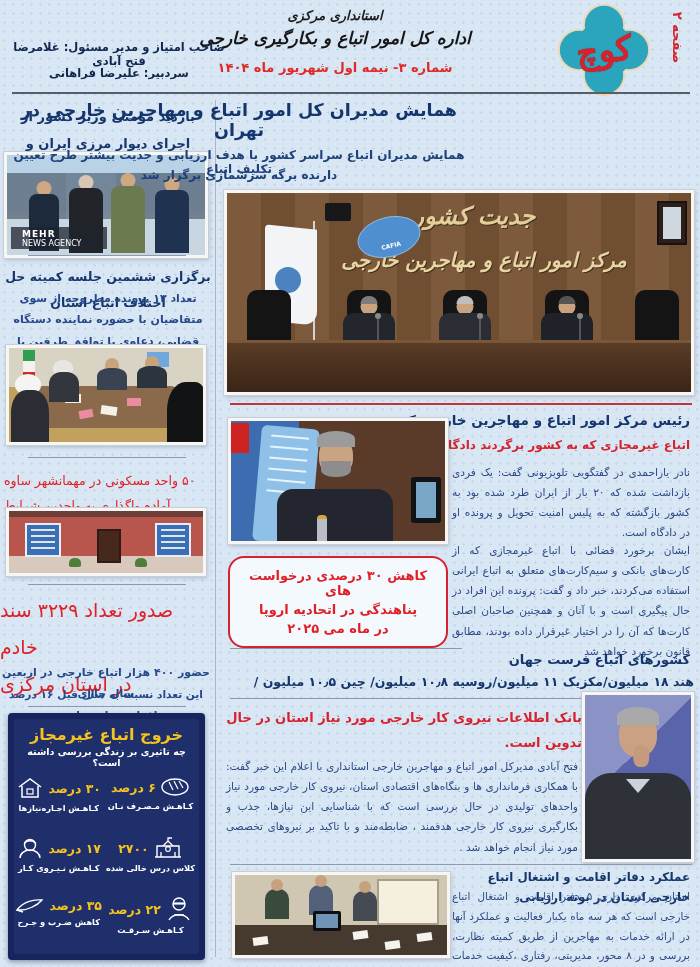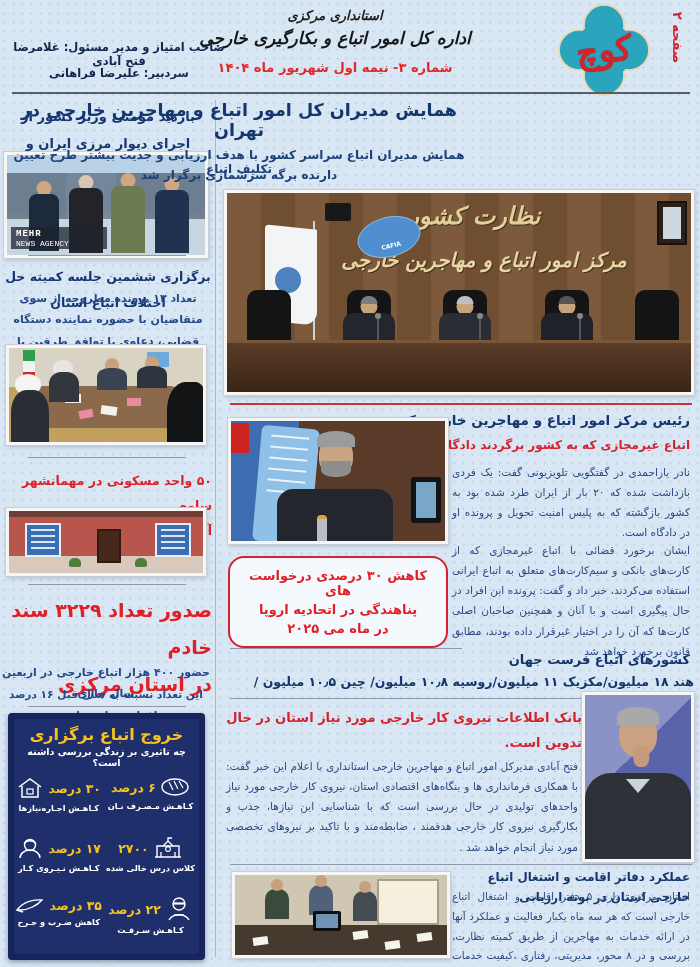--- a/index.html
+++ b/index.html
@@ -64,21 +64,21 @@
   .person .head { position:absolute; top:0; left:50%; transform:translateX(-50%); width:17px; height:17px; background:#c9a27e; border-radius:50%; }
   .person .hair { position:absolute; top:-2px; left:50%; transform:translateX(-50%); width:17px; height:8px; background:#7d7d7d; border-radius:8px 8px 0 0; }
   .person .body { position:absolute; top:15px; left:0; width:52px; height:31px; background:#23262c; border-radius:10px 10px 0 0; }
   .mic { position:absolute; width:2px; height:22px; background:#555; }
   .mic::after { content:""; position:absolute; top:-5px; left:-2px; width:6px; height:6px; background:#888; border-radius:50%; }
 
   .p-visit { background:linear-gradient(#b9d2e6 0 58%, #c8d6e2 58% 100%); }
   .p-visit .crowd { position:absolute; top:18px; left:0; right:0; height:46px;
      background:linear-gradient(90deg,#2e3a49 0 30%, #3c4a5c 30% 55%, #2e3a49 55% 100%); opacity:.55; }
   .p-visit .mehr { position:absolute; left:4px; bottom:6px; width:96px; height:22px; background:rgba(30,35,45,.75);
-     color:#fff; font-size:8px; display:flex; flex-direction:column; justify-content:center; padding:0 5px; direction:ltr;font-family:Liberation Mono, monospace; }
+     color:#fff; font-size:8px; display:flex; flex-direction:column; justify-content:center; padding:0 11px; direction:ltr; }
   .p-visit .mehr b { font-size:9px; letter-spacing:1px; }
   .fig { position:absolute; }
   .fig .head { position:absolute; top:0; left:50%; transform:translateX(-50%); width:15px; height:15px; background:#cfa781; border-radius:50%; }
   .fig .body { position:absolute; top:13px; left:0; right:0; bottom:0; border-radius:8px 8px 0 0; }
 
   .p-meet { background:linear-gradient(#d9d3c4 0 42%, #c2a05e 42% 100%); }
   .p-meet .unflag { position:absolute; top:4px; right:34px; width:22px; height:15px; background:#6fa8dc; }
   .p-meet .irflag { position:absolute; top:2px; left:14px; width:12px; height:34px;
      background:linear-gradient(#2e9e4f 0 33%, #f2f2f2 33% 66%, #cf2b2b 66% 100%); }
   .p-meet .tbl { position:absolute; top:38px; left:28px; width:140px; height:42px; background:#8a6a4a; border-radius:6px; }
@@ -117,21 +117,21 @@
   .p-office .desk { position:absolute; bottom:0; left:0; right:0; height:30px; background:#463a2e; }
   .p-office .mon { position:absolute; bottom:24px; left:78px; width:28px; height:20px; background:#0d0f12; border-radius:2px; }
   .p-office .mon::after { content:""; position:absolute; inset:3px; background:#6f93b5; }
   .p-office .pp { position:absolute; background:#f5f3ec; width:15px; height:8px; transform:rotate(-8deg); }
   .p-office .guy { position:absolute; width:24px; height:30px; border-radius:10px 10px 0 0; }
   .p-office .guy::before { content:""; position:absolute; top:-10px; left:50%; transform:translateX(-50%); width:12px; height:12px; background:#c7a07e; border-radius:50%; }
 
   
   .lc-title { position:absolute; font-weight:bold; font-size:13px; color:#16366d; text-align:center; line-height:2.1; }
   .lc-body { position:absolute; font-size:11px; color:#24488a; text-align:center; line-height:1.95; font-weight:bold; }
-  .big-red { position:absolute; color:#e01f26; font-weight:bold; text-align:right; }
+  .big-red { position:absolute; color:#e01f26; font-weight:normal; text-align:left; }
 
   .main-headline { position:absolute; top:100px; right:232px; left:10px; text-align:center;
      font-weight:bold; font-size:17.5px; color:#14366d; }
   .main-sub { position:absolute; right:232px; left:10px; text-align:center;
      font-weight:bold; font-size:12px; color:#1d4178; }
 
   .kicker { position:absolute; font-weight:bold; font-size:13.5px; color:#14366d; text-align:right; }
   .sec-red { position:absolute; font-weight:bold; font-size:12px; color:#d5232e; text-align:right; }
   .body-txt { position:absolute; font-size:10.6px; color:#2c4a86; line-height:1.9; text-align:justify; }
 
@@ -262,21 +262,21 @@
   <div class="big-red" style="top:592px; left:0; width:212px; font-size:19px; line-height:1.95;">
     <div>صدور تعداد ۳۲۲۹ سند خادم</div>
     <div>در استان مرکزی</div>
   </div>
   <div class="lc-body" style="top:662px; left:0; width:212px; font-size:11px;">حضور ۴۰۰ هزار اتباع خارجی در اربعین سال جاری</div>
   <div class="lc-body" style="top:684px; left:0; width:212px; font-size:10.6px;">این تعداد نسبت به سال قبل ۱۶ درصد افزایش داشته است</div>
   <div class="hline" style="top:706px; left:28px; width:158px;"></div>
 
   <div class="info-box">
     <div class="info-in">
-      <div class="info-title">خروج اتباع برگزاری</div>
+      <div class="info-title">خروج اتباع غیرمجاز</div>
       <div class="info-sub">چه تاثیری بر زندگی بررسی داشته است؟</div>
       <div class="grid">
 
         <div class="cell">
           <div class="top">
             <svg width="30" height="22" viewBox="0 0 30 22">
               <ellipse cx="15" cy="11" rx="13" ry="8" fill="none" stroke="#fff" stroke-width="1.4"></ellipse>
               <path d="M9 6 L13 14 M14 5 L18 13 M19 5 L23 12" stroke="#fff" stroke-width="1.2" fill="none"></path>
             </svg>
             <span class="val">۶ درصد</span>
@@ -346,21 +346,21 @@
 
       </div>
     </div>
   </div>
 
   <div class="main-headline">همایش مدیران کل امور اتباع و مهاجرین خارجی در تهران</div>
   <div class="main-sub" style="top:140px;margin-top:8px;">همایش مدیران اتباع سراسر کشور با هدف ارزیابی و جدیت بیشتر طرح تعیین تکلیف اتباع</div>
   <div class="main-sub" style="top:168px;">دارنده برگه سرشماری برگزار شد</div>
 
   <div class="photo p-conf" style="top:190px; left:224px; width:470px; height:205px;">
-    <div class="walltxt1">نظارت کشور</div>
+    <div class="walltxt1">جدیت کشور</div>
     <div class="walltxt2">مرکز امور اتباع و مهاجرین خارجی</div>
     <div class="spk"></div>
     <div class="stick">
         <span>CAFIA</span>
       </div>
     <div class="pole"></div>
     <div class="flag"></div>
     <div class="emb"></div>
     <div class="fr"></div>
     <div class="chair" style="left:120px; bottom:44px;"></div>

